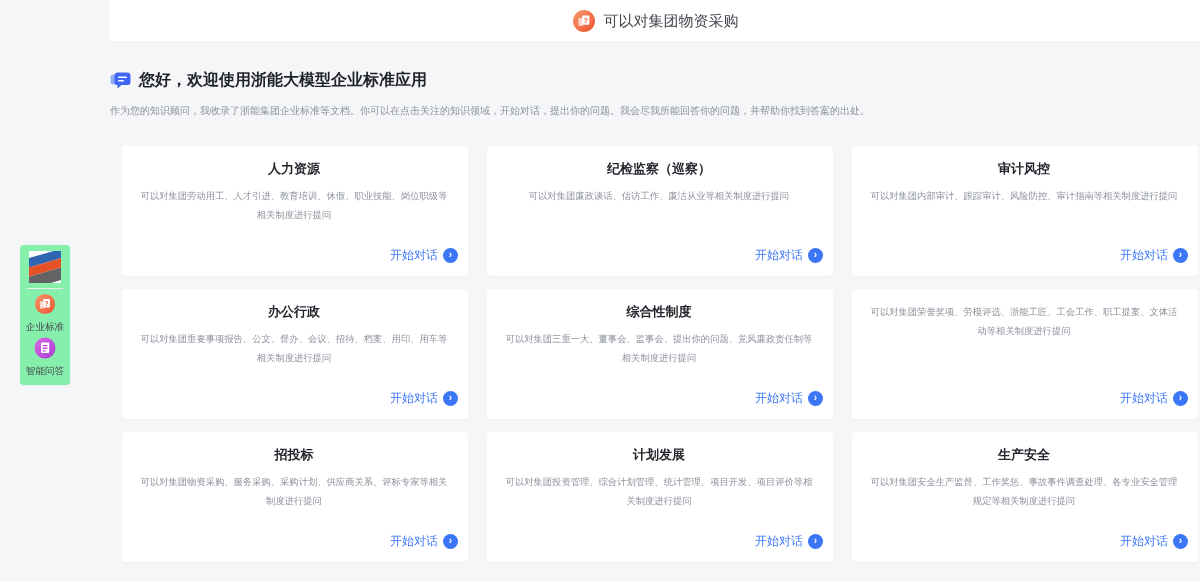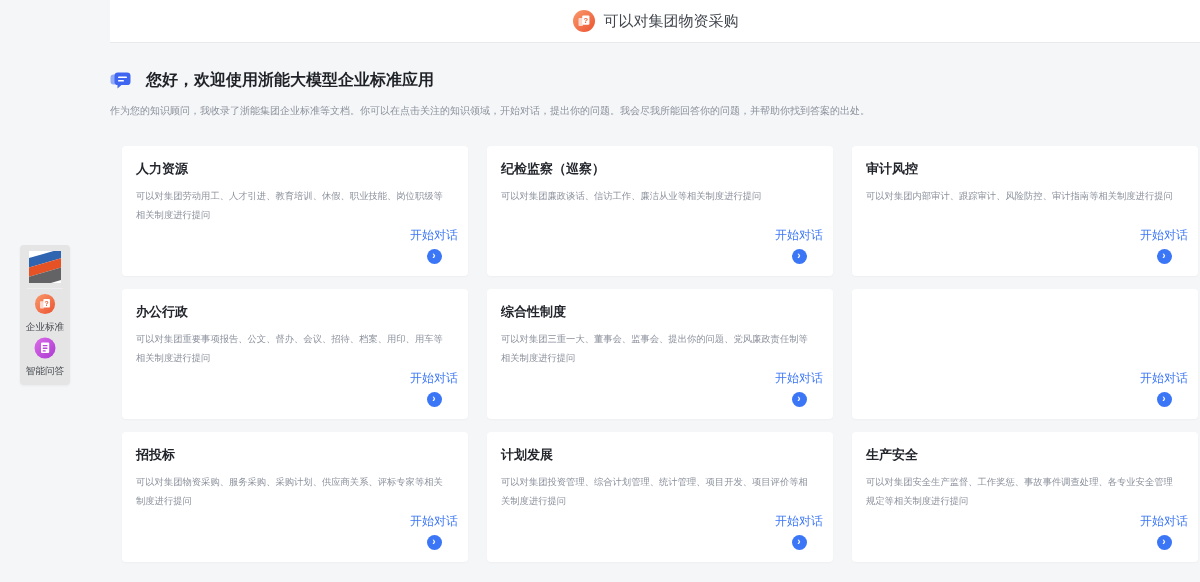--- a/index.html
+++ b/index.html
@@ -17,62 +17,62 @@
     position:absolute; left:110px; right:0; top:0; height:43px;
     background:#ffffff;
     border-bottom:1px solid #e9eaee;
     display:flex; align-items:center; justify-content:center; gap:8px;
   }
   .header-title { font-size:15px; color:#41464d; }
 
   
   .welcome-row {
     position:absolute; left:110px; top:70px;
-    display:flex; align-items:flex-end; gap:15px;font-family:Liberation Serif, serif;
+    display:flex; align-items:flex-end; gap:8px;font-family:Liberation Serif, serif;
   }
   .welcome-title { font-size:16px; font-weight:bold; color:#1e2126; }
   .welcome-sub {
     position:absolute; left:110px; top:104px;
     font-size:10px; color:#8c919c; line-height:14px; white-space:nowrap;
   }
 
   
   .grid {
     position:absolute; left:122px; top:146px; width:1076px;
     display:grid;
     grid-template-columns:repeat(3, 346px);
     grid-auto-rows:130px;
-    column-gap:19px; row-gap:13px;
+    column-gap:19px; row-gap:13px;text-align:center;
   }
   .card {
     position:relative;
     background:#ffffff;
     border-radius:4px;
     padding:14px 16px 0 14px;
     box-shadow:0 1px 2px rgba(0,0,0,0.03);
   }
   .card-title { font-size:13px; font-weight:bold; color:#23262c; margin-bottom:9px; }
   .card-desc  { font-size:9.3px; color:#8c919c; line-height:19px; }
   .card-action {
     position:absolute; right:10px; bottom:12px;
     display:flex; align-items:center; gap:5px;
-    color:#3b76f7; font-size:12px; cursor:pointer;flex-direction:column;
+    color:#3b76f7; font-size:12px; cursor:pointer;
   }
   .arrow-circle {
     width:15px; height:15px; border-radius:50%;
     background:#3b76f7; color:#ffffff;
     display:inline-flex; align-items:center; justify-content:center;
     font-size:10px; font-weight:bold; line-height:1;
     padding-bottom:1px;
   }
 
   
   .side-panel {
     position:absolute; left:20px; top:245px; width:50px;
-    background:#e5e5e5; border-radius:4px;
+    background:#86efac; border-radius:4px;
     box-shadow:0 1px 3px rgba(0,0,0,0.05);
     text-align:center; padding:6px 0 8px 0;
   }
   .logo-wrap { display:flex; justify-content:center; margin-bottom:5px; }
   .panel-divider { height:1px; background:#ededf0; margin:0 7px 4px 7px; }
   .nav-item { margin-top:4px; cursor:pointer; }
   .nav-item .nav-label {
     display:block; font-size:10px; line-height:12px; color:#42464c; margin-top:2px;
     transform:scale(0.96); transform-origin:center;
     white-space:nowrap;
@@ -154,20 +154,21 @@
   <div class="card">
     <div class="card-title">综合性制度</div>
     <div class="card-desc">可以对集团三重一大、董事会、监事会、提出你的问题、党风廉政责任制等相关制度进行提问</div>
     <div class="card-action">
       <span>开始对话</span>
       <span class="arrow-circle">›</span>
     </div>
   </div>
 
   <div class="card">
+    <div class="card-desc">可以对集团荣誉奖项、劳模评选、浙能工匠、工会工作、职工提案、文体活动等相关制度进行提问</div>
     <div class="card-action">
       <span>开始对话</span>
       <span class="arrow-circle">›</span>
     </div>
   </div>
 
   <div class="card">
     <div class="card-title">招投标</div>
     <div class="card-desc">可以对集团物资采购、服务采购、采购计划、供应商关系、评标专家等相关制度进行提问</div>
     <div class="card-action">

